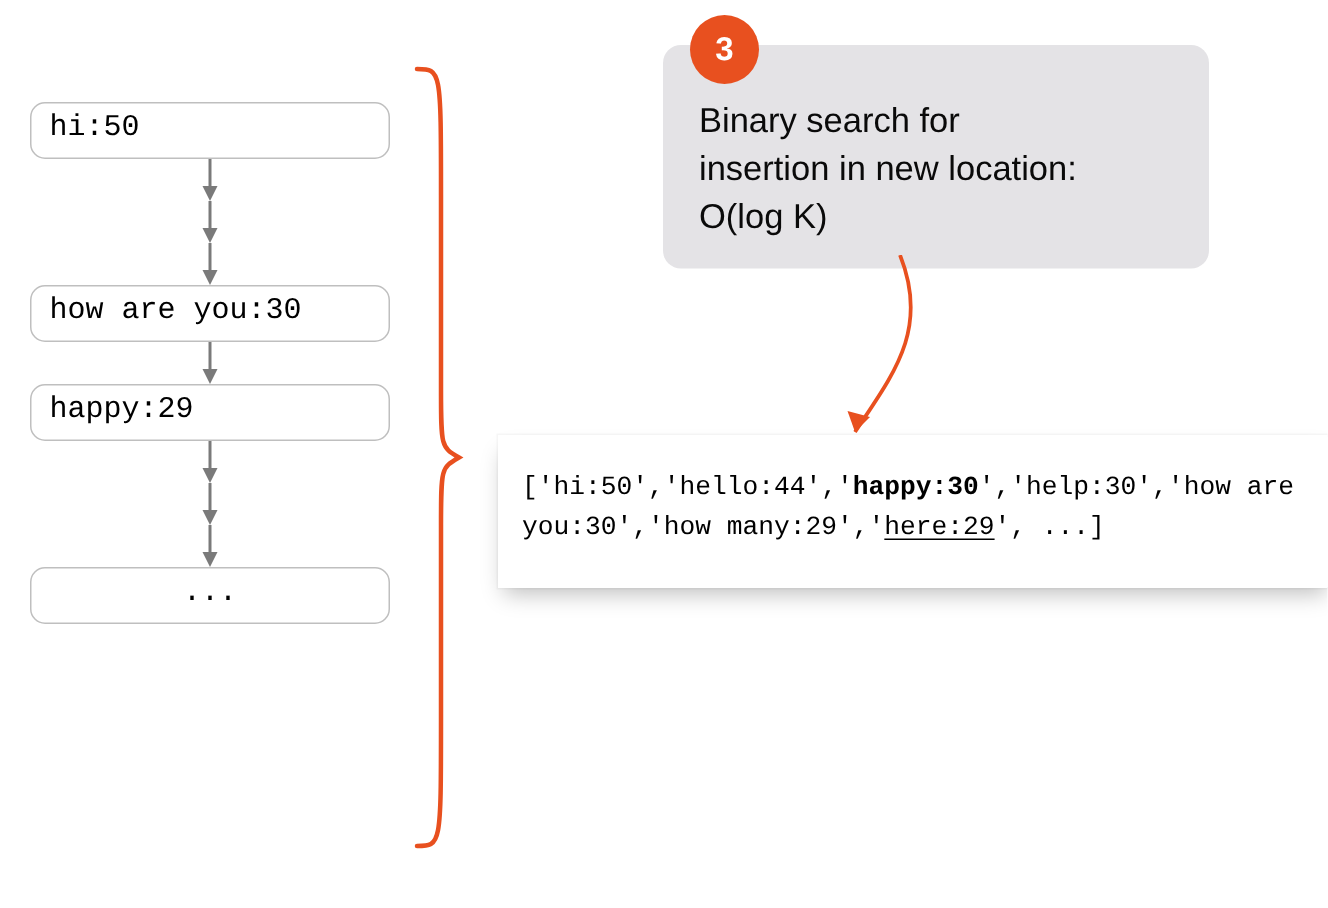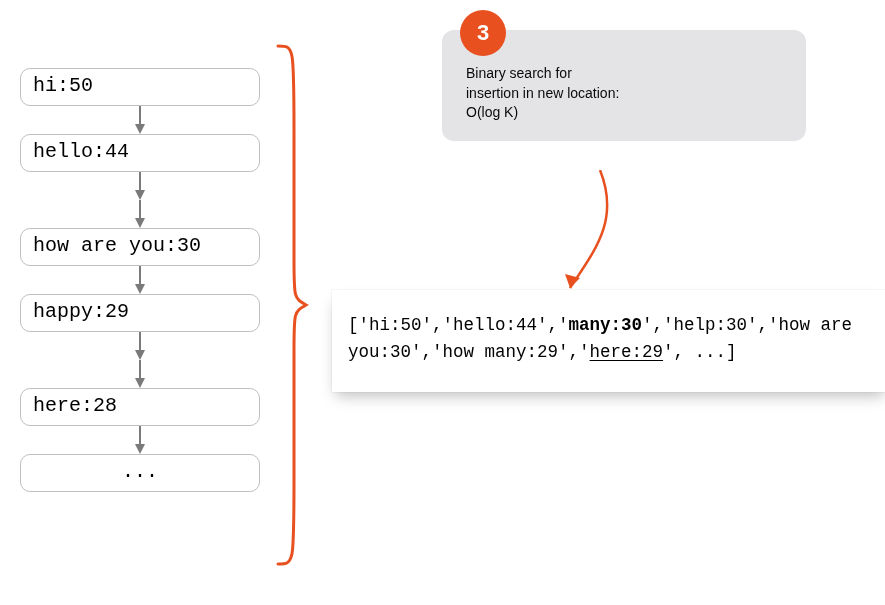--- a/index.html
+++ b/index.html
@@ -68,21 +68,21 @@
   
   .callout {
     position: absolute;
     left: 442px;
     top: 30px;
     width: 320px;
     background: #E4E3E6;
     border-radius: 12px;
     padding: 34px 20px 18px 24px;
     color: #0A0A0A;
-    font-size: 14px;
+    font-size: 23px;
     line-height: 1.4;
     font-weight: 400;
   }
 
   
   .pointer {
     position: absolute;
     left: 560px;
     top: 170px;
     z-index: 2;
@@ -115,21 +115,20 @@
 <body>
 
 <div class="list-col">
   <div class="node mono">hi:50</div>
   <div class="arrow-down">
     <svg width="16" height="28">
         <line x1="8" y1="0" x2="8" y2="20" stroke="#7A7A7A" stroke-width="2"></line>
         <polygon points="8,28 3,18 13,18" fill="#7A7A7A"></polygon>
       </svg>
   </div>
-  <div class="node mono">hello:44</div>
   <div class="arrow-down">
     <svg width="16" height="28">
         <line x1="8" y1="0" x2="8" y2="20" stroke="#7A7A7A" stroke-width="2"></line>
         <polygon points="8,28 3,18 13,18" fill="#7A7A7A"></polygon>
       </svg>
   </div>
   <div class="arrow-down">
     <svg width="16" height="28">
         <line x1="8" y1="0" x2="8" y2="20" stroke="#7A7A7A" stroke-width="2"></line>
         <polygon points="8,28 3,18 13,18" fill="#7A7A7A"></polygon>
@@ -148,21 +147,20 @@
         <line x1="8" y1="0" x2="8" y2="20" stroke="#7A7A7A" stroke-width="2"></line>
         <polygon points="8,28 3,18 13,18" fill="#7A7A7A"></polygon>
       </svg>
   </div>
   <div class="arrow-down">
     <svg width="16" height="28">
         <line x1="8" y1="0" x2="8" y2="20" stroke="#7A7A7A" stroke-width="2"></line>
         <polygon points="8,28 3,18 13,18" fill="#7A7A7A"></polygon>
       </svg>
   </div>
-  <div class="node mono">here:28</div>
   <div class="arrow-down">
     <svg width="16" height="28">
         <line x1="8" y1="0" x2="8" y2="20" stroke="#7A7A7A" stroke-width="2"></line>
         <polygon points="8,28 3,18 13,18" fill="#7A7A7A"></polygon>
       </svg>
   </div>
   <div class="node mono" style="text-align:center;">...</div>
 </div>
 
 <div class="brace">
@@ -188,14 +186,14 @@
 </div>
 
 <div class="pointer">
   <svg width="110" height="130" viewBox="0 0 110 130">
     <path d="M40 0 C60 50, 35 80, 10 118" fill="none" stroke="#E8501F" stroke-width="2.5"></path>
     <polygon points="10,118 20,108 5,104" fill="#E8501F"></polygon>
   </svg>
 </div>
 
 <div class="output mono">
-  <span>['hi:50','hello:44','</span><span class="bold">many:30</span><span>','help:30','how are you:30','how many:29','</span><span class="squig">here:29</span><span>', ...]</span>
+  <span>['hi:50','hello:44','</span><span class="bold">happy:30</span><span>','help:30','how are you:30','how many:29','</span><span class="squig">here:29</span><span>', ...]</span>
 </div>
 
 </body></html>

